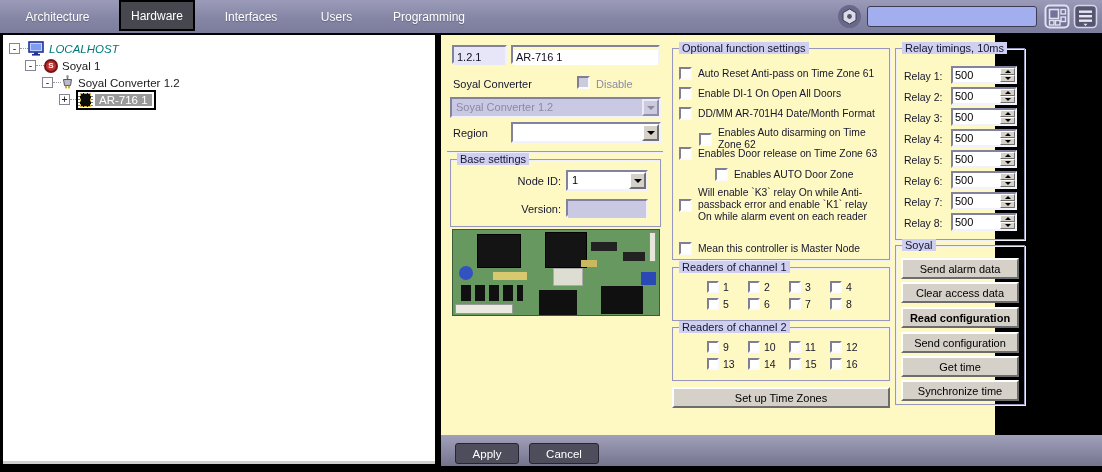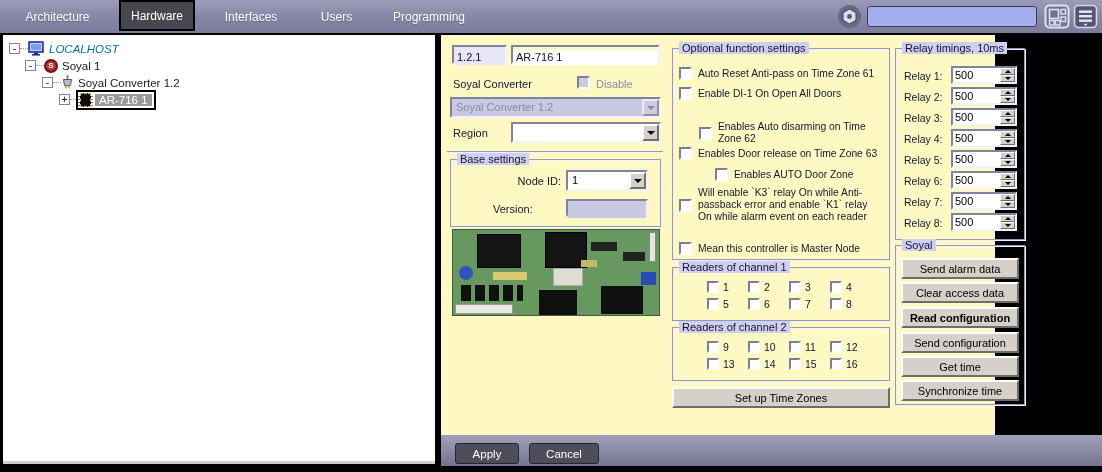--- a/index.html
+++ b/index.html
@@ -219,21 +219,21 @@
 
     <div class="groupbox" style="left:9px;top:124px;width:211px;height:68px;">
       <span class="gb-title">Base settings</span>
       <span class="flabel" style="left:42px;top:15px;width:68px;text-align:right;">Node ID:</span>
       <div class="combo sunk" style="left:115px;top:10px;width:82px;height:21px;background:#fff;">
         <span class="combo-text">1</span>
         <span class="combo-btn">
             <span class="arrow-dn"></span>
           </span>
       </div>
-      <span class="flabel" style="left:42px;top:43px;width:68px;text-align:left;">Version:</span>
+      <span class="flabel" style="left:42px;top:43px;width:68px;text-align:right;">Version:</span>
       <div class="field sunk" style="left:115px;top:39px;width:82px;height:18px;background:#c9c9e4;">
         <input class="textbox" style="background: rgb(201, 201, 228);" value="">
       </div>
     </div>
 
     <div id="pcb">
       <div class="pcbc" style="left:24px;top:4px;width:44px;height:34px;background:#141414;border:1px solid #000;"></div>
       <div class="pcbc" style="left:92px;top:2px;width:42px;height:36px;background:#141414;border:1px solid #000;"></div>
       <div class="pcbc" style="left:6px;top:36px;width:14px;height:14px;background:#3352c2;border-radius:50%;"></div>
       <div class="pcbc" style="left:8px;top:55px;width:62px;height:16px;background:repeating-linear-gradient(90deg,#101010 0 10px,#66985f 10px 14px);"></div>
@@ -252,21 +252,25 @@
     <div class="groupbox" style="left:231px;top:13px;width:218px;height:212px;">
       <span class="gb-title">Optional function settings</span>
       <div class="cbrow" style="top:18px;">
         <span class="cb"></span>
         <span class="cblabel">Auto Reset Anti-pass on Time Zone 61</span>
       </div>
       <div class="cbrow" style="top:38px;">
         <span class="cb"></span>
         <span class="cblabel">Enable DI-1 On Open All Doors</span>
       </div>
-      <div class="cbrow" style="top:72px;padding-left:20px;">
+      <div class="cbrow" style="top:58px;">
+        <span class="cb"></span>
+        <span class="cblabel">DD/MM AR-701H4 Date/Month Format</span>
+      </div>
+      <div class="cbrow" style="top:78px;padding-left:20px;">
         <span class="cb"></span>
         <span class="cblabel">Enables Auto disarming on Time Zone 62</span>
       </div>
       <div class="cbrow" style="top:98px;">
         <span class="cb"></span>
         <span class="cblabel">Enables Door release on Time Zone 63</span>
       </div>
       <div class="cbrow" style="top:119px;padding-left:36px;">
         <span class="cb"></span>
         <span class="cblabel">Enables AUTO Door  Zone</span>

